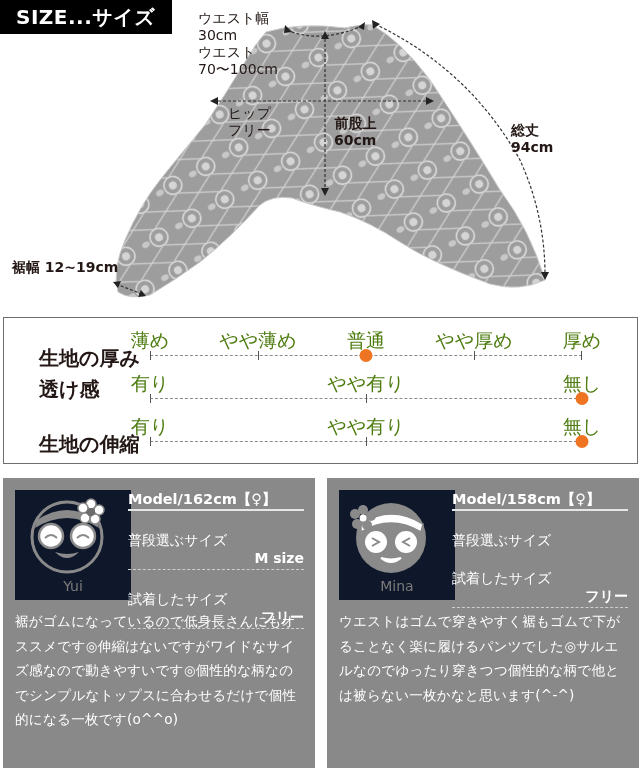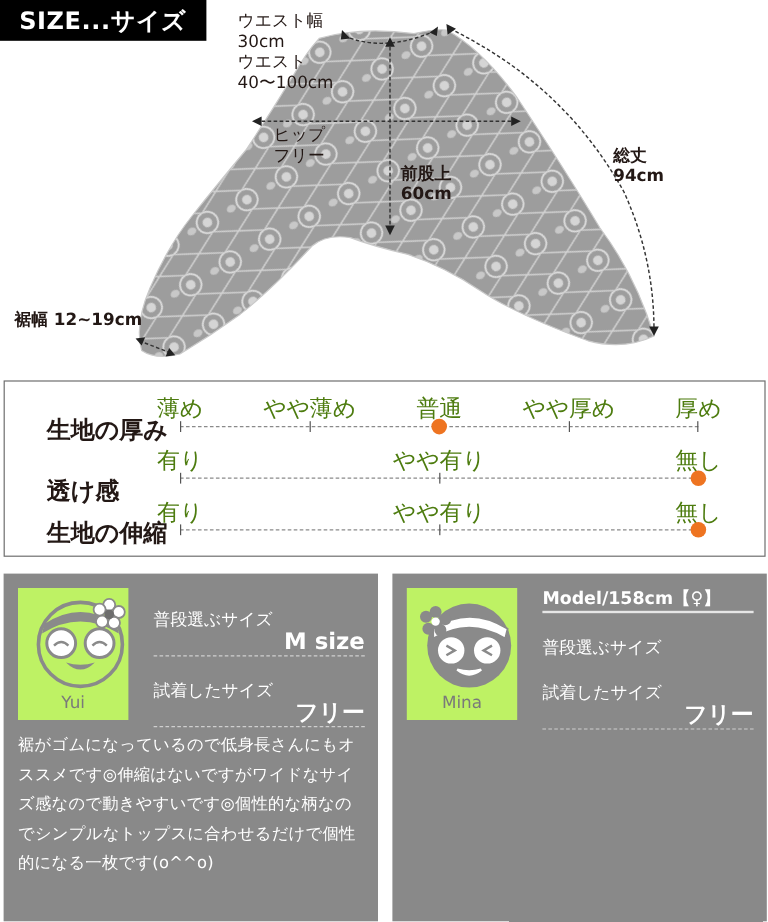--- a/index.html
+++ b/index.html
@@ -33,28 +33,28 @@
   .marker {
     position: absolute; width: 13px; height: 13px; border-radius: 50%;
     background: #ee7421; top: -7px; transform: translateX(-50%);
   }
 
   
   .model-card { position: absolute; top: 478px; width: 312px; height: 290px; background: #898989; color: #fff; }
   .model-card.yui { left: 3px; }
   .model-card.mina { left: 327px; }
   .avatar-box {
-    position: absolute; left: 12px; top: 12px; width: 92px; height: 110px;
-    background: #bef264;
+    position: absolute; left: 12px; top: 12px; width: 116px; height: 110px;
+    background: #0f172a;
   }
   .avatar-name { position: absolute; left: 0; width: 100%; bottom: 6px; text-align: center; color: #7a7a7a; font-size: 14px; }
   .info { position: absolute; left: 125px; top: 10px; width: 176px; }
   .info-title { font-size: 14.5px; font-weight: bold; color: #fff; height: 23px; line-height: 22px; border-bottom: 2px solid #e6e6e6; white-space: nowrap; }
   .info-q { font-size: 14px; color: #fff; margin-top: 20px; line-height: 18px; }
-  .info-a { font-size: 19px; font-weight: bold; text-align: right; color: #fff; line-height: 18px; padding-bottom: 2px; border-bottom: 1px dashed #cfcfcf; }
+  .info-a { font-size: 14px; font-weight: bold; text-align: right; color: #fff; line-height: 18px; padding-bottom: 2px; border-bottom: 1px dashed #cfcfcf; }
   .comment {
     position: absolute; left: 12px; top: 131px; width: 292px;
     font-size: 13.6px; line-height: 24.5px; color: #fff; letter-spacing: 0.2px;
   }
 </style>
 </head>
 <body>
 
 <div class="size-section">
   <svg class="pants-svg" width="640" height="310" viewBox="0 0 640 310">
@@ -94,24 +94,24 @@
 
     <line x1="116" y1="284" x2="142" y2="294" stroke="#333" stroke-width="1.2" stroke-dasharray="3,2"></line>
     <polygon points="113,282 121,281 118,288" fill="#222"></polygon>
     <polygon points="146,296 138,297 141,290" fill="#222"></polygon>
   </svg>
 
   <div class="size-badge">SIZE...サイズ表</div>
   <div class="meas" style="left:198px; top:10px;">ウエスト幅
 30cm
 ウエスト
-40〜100cm</div>
+70〜100cm</div>
   <div class="meas" style="left:228px; top:105px;">ヒップ
 フリー</div>
-  <div class="meas bold" style="left:334px; top:137px; text-align:left;">前股上
+  <div class="meas bold" style="left:334px; top:115px; text-align:right;">前股上
 60cm</div>
   <div class="meas bold" style="left:511px; top:122px;">総丈
 94cm</div>
   <div class="meas bold" style="left:12px; top:259px;">裾幅 12~19cm</div>
 </div>
 
 <div class="fabric-panel">
 
   <div class="fabric-row" style="top:10px;">
     <div class="row-label" style="top:17px;">生地の厚み</div>
@@ -123,21 +123,21 @@
     <div class="scale-track" style="top:27px;">
       <div class="tick" style="left:0;"></div>
       <div class="tick" style="left:108px;"></div>
       <div class="tick" style="left:324px;"></div>
       <div class="tick" style="left:431px;"></div>
       <div class="marker" style="left:216px;"></div>
     </div>
   </div>
 
   <div class="fabric-row" style="top:53px;">
-    <div class="row-label" style="top:25px;">透け感</div>
+    <div class="row-label" style="top:5px;">透け感</div>
     <div class="tick-label" style="left:146px; top:0px;">有り</div>
     <div class="tick-label" style="left:362px; top:0px;">やや有り</div>
     <div class="tick-label" style="left:578px; top:0px;">無し</div>
     <div class="scale-track" style="top:27px;">
       <div class="tick" style="left:0;"></div>
       <div class="tick" style="left:216px;"></div>
       <div class="marker" style="left:432px;"></div>
     </div>
   </div>
 
@@ -169,20 +169,21 @@
         <circle cx="84" cy="20" r="5" fill="#fff" stroke="#8a8a8a" stroke-width="1.5"></circle>
         <circle cx="80" cy="29" r="5" fill="#fff" stroke="#8a8a8a" stroke-width="1.5"></circle>
         <circle cx="70" cy="28" r="5" fill="#fff" stroke="#8a8a8a" stroke-width="1.5"></circle>
         <circle cx="68" cy="18" r="5" fill="#fff" stroke="#8a8a8a" stroke-width="1.5"></circle>
         <circle cx="76" cy="22" r="4" fill="#6d6d6d"></circle>
       </g>
     </svg>
     <div class="avatar-name">Yui</div>
   </div>
   <div class="info">
+    <div class="info-title">Model/162cm【♀】</div>
     <div class="info-q">普段選ぶサイズ</div>
     <div class="info-a">M size</div>
     <div class="info-q">試着したサイズ</div>
     <div class="info-a">フリー</div>
   </div>
   <div class="comment">裾がゴムになっているので低身長さんにもオススメです◎伸縮はないですがワイドなサイズ感なので動きやすいです◎個性的な柄なのでシンプルなトップスに合わせるだけで個性的になる一枚です(o^^o)</div>
 </div>
 
 <div class="model-card mina">
   <div class="avatar-box">
@@ -204,13 +205,14 @@
       </g>
     </svg>
     <div class="avatar-name">Mina</div>
   </div>
   <div class="info">
     <div class="info-title">Model/158cm【♀】</div>
     <div class="info-q">普段選ぶサイズ</div>
     <div class="info-q">試着したサイズ</div>
     <div class="info-a">フリー</div>
   </div>
+  <div class="comment">ウエストはゴムで穿きやすく裾もゴムで下がることなく楽に履けるパンツでした◎サルエルなのでゆったり穿きつつ個性的な柄で他とは被らない一枚かなと思います(^-^)</div>
 </div>
 
 </body></html>

